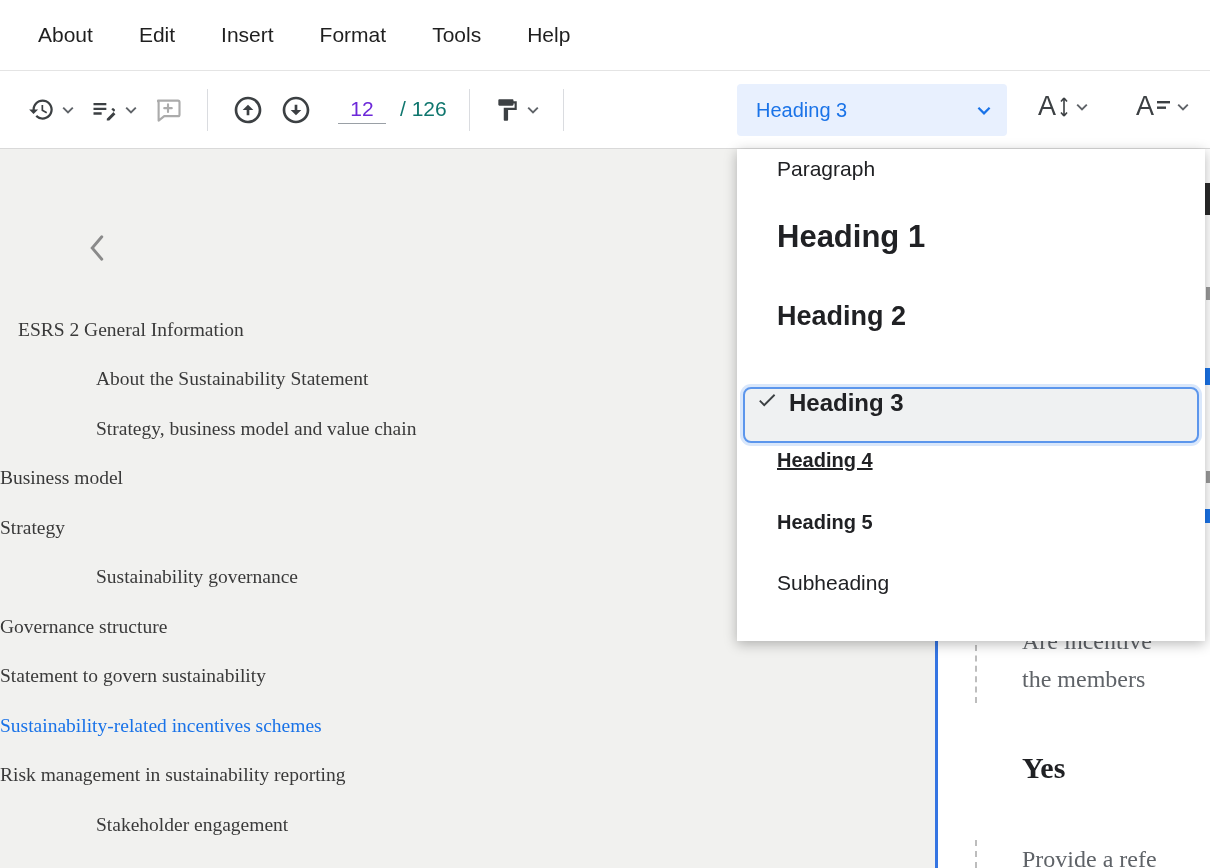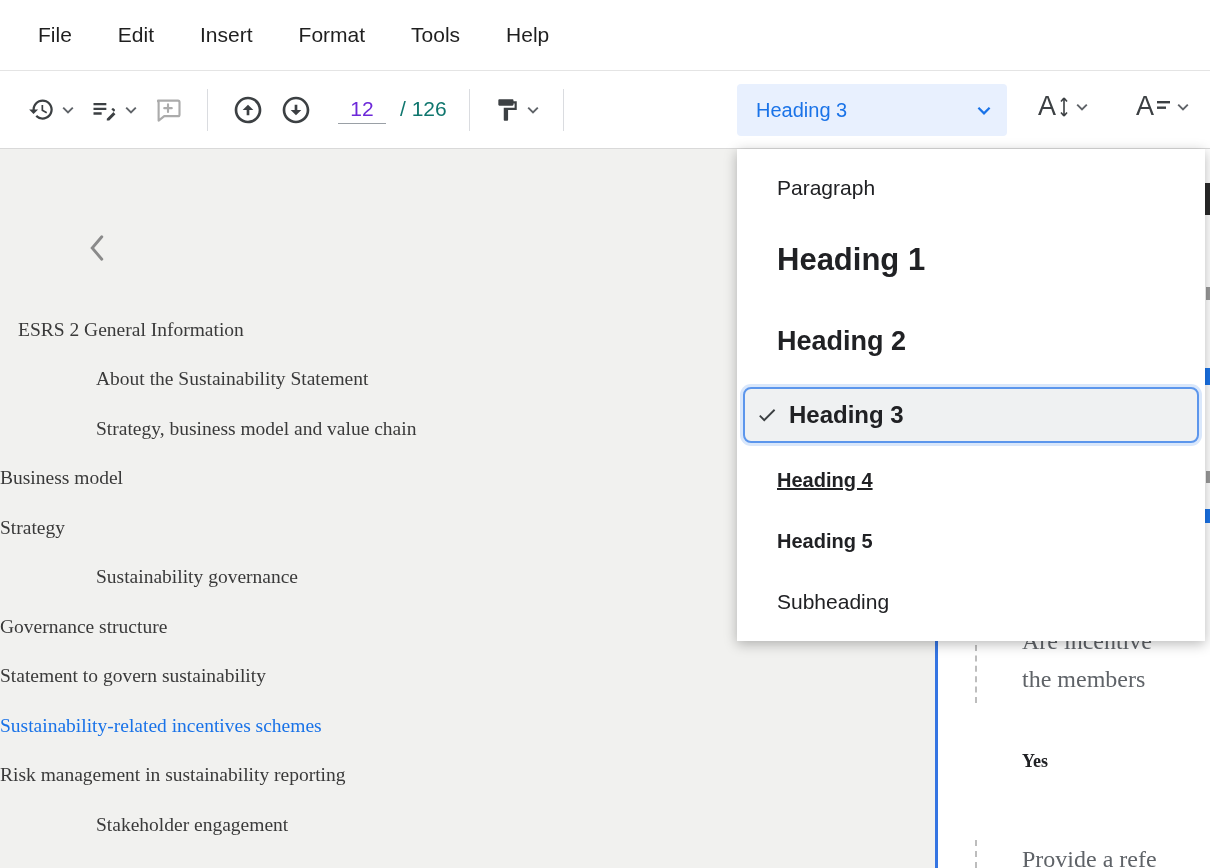--- a/index.html
+++ b/index.html
@@ -45,48 +45,48 @@
 
   .v-divider{position:absolute;left:935px;top:0;width:3px;height:719px;background:#3575e2;}
 
   .content{position:absolute;left:938px;top:0;right:0;height:719px;background:#fff;overflow:hidden;}
   .dash{position:absolute;border-left:2px dashed #bdbdbd;width:0;}
   .dash1{left:37px;top:496px;height:58px;}
   .dash2{left:37px;top:691px;height:28px;}
   .q-line{position:absolute;left:84px;font-size:24px;color:#5f6368;white-space:nowrap;}
   .q1{top:479px;}
   .q2{top:517px;}
-  .answer{position:absolute;left:84px;top:602px;font-size:18px;font-weight:700;color:#202124;}
+  .answer{position:absolute;left:84px;top:602px;font-size:30px;font-weight:700;color:#202124;}
   .prompt{position:absolute;left:84px;top:697px;font-size:24px;color:#5f6368;white-space:nowrap;}
   .frag{position:absolute;}
   .f1{left:267px;top:34px;width:5px;height:32px;background:#2a2a2a;}
   .f2{left:268px;top:138px;width:4px;height:13px;background:#9a9a9a;}
   .f3{left:267px;top:219px;width:5px;height:17px;background:#1a73e8;}
   .f4{left:268px;top:322px;width:4px;height:12px;background:#9a9a9a;}
   .f5{left:267px;top:360px;width:5px;height:14px;background:#1a73e8;}
 
   
   .dropdown{position:absolute;left:737px;top:149px;width:468px;background:#fff;z-index:20;
     box-shadow:0 3px 12px rgba(0,0,0,.28);padding:8px 0 8px 0;}
-  .dd-item{display:flex;align-items:center;padding-left:40px;color:#202124;white-space:nowrap;}
+  .dd-item{display:flex;align-items:flex-start;padding-left:40px;color:#202124;white-space:nowrap;}
   .dd-paragraph{height:62px;font-size:21px;}
   .dd-h1{height:82px;font-size:31px;font-weight:700;}
   .dd-h2{height:80px;font-size:27px;font-weight:700;}
   .dd-h3{height:56px;font-size:24px;font-weight:700;margin:6px 6px;padding-left:11px;
     background:#eff1f2;border:2px solid #5c96ec;border-radius:8px;box-shadow:0 0 0 3px #d9e7fb;}
   .dd-h3 .check{margin-right:11px;display:flex;align-items:center;}
   .dd-h4{height:62px;font-size:20px;font-weight:700;text-decoration:underline;}
   .dd-h5{height:60px;font-size:20px;font-weight:700;}
   .dd-sub{height:62px;font-size:21px;}
 </style>
 </head>
 <body>
 
 <div class="menubar">
-  <div class="menu-item">File</div>
+  <div class="menu-item">About</div>
   <div class="menu-item">Edit</div>
   <div class="menu-item">Insert</div>
   <div class="menu-item">Format</div>
   <div class="menu-item">Tools</div>
   <div class="menu-item">Help</div>
 </div>
 
 <div class="toolbar">
 
   <div class="tbtn">

